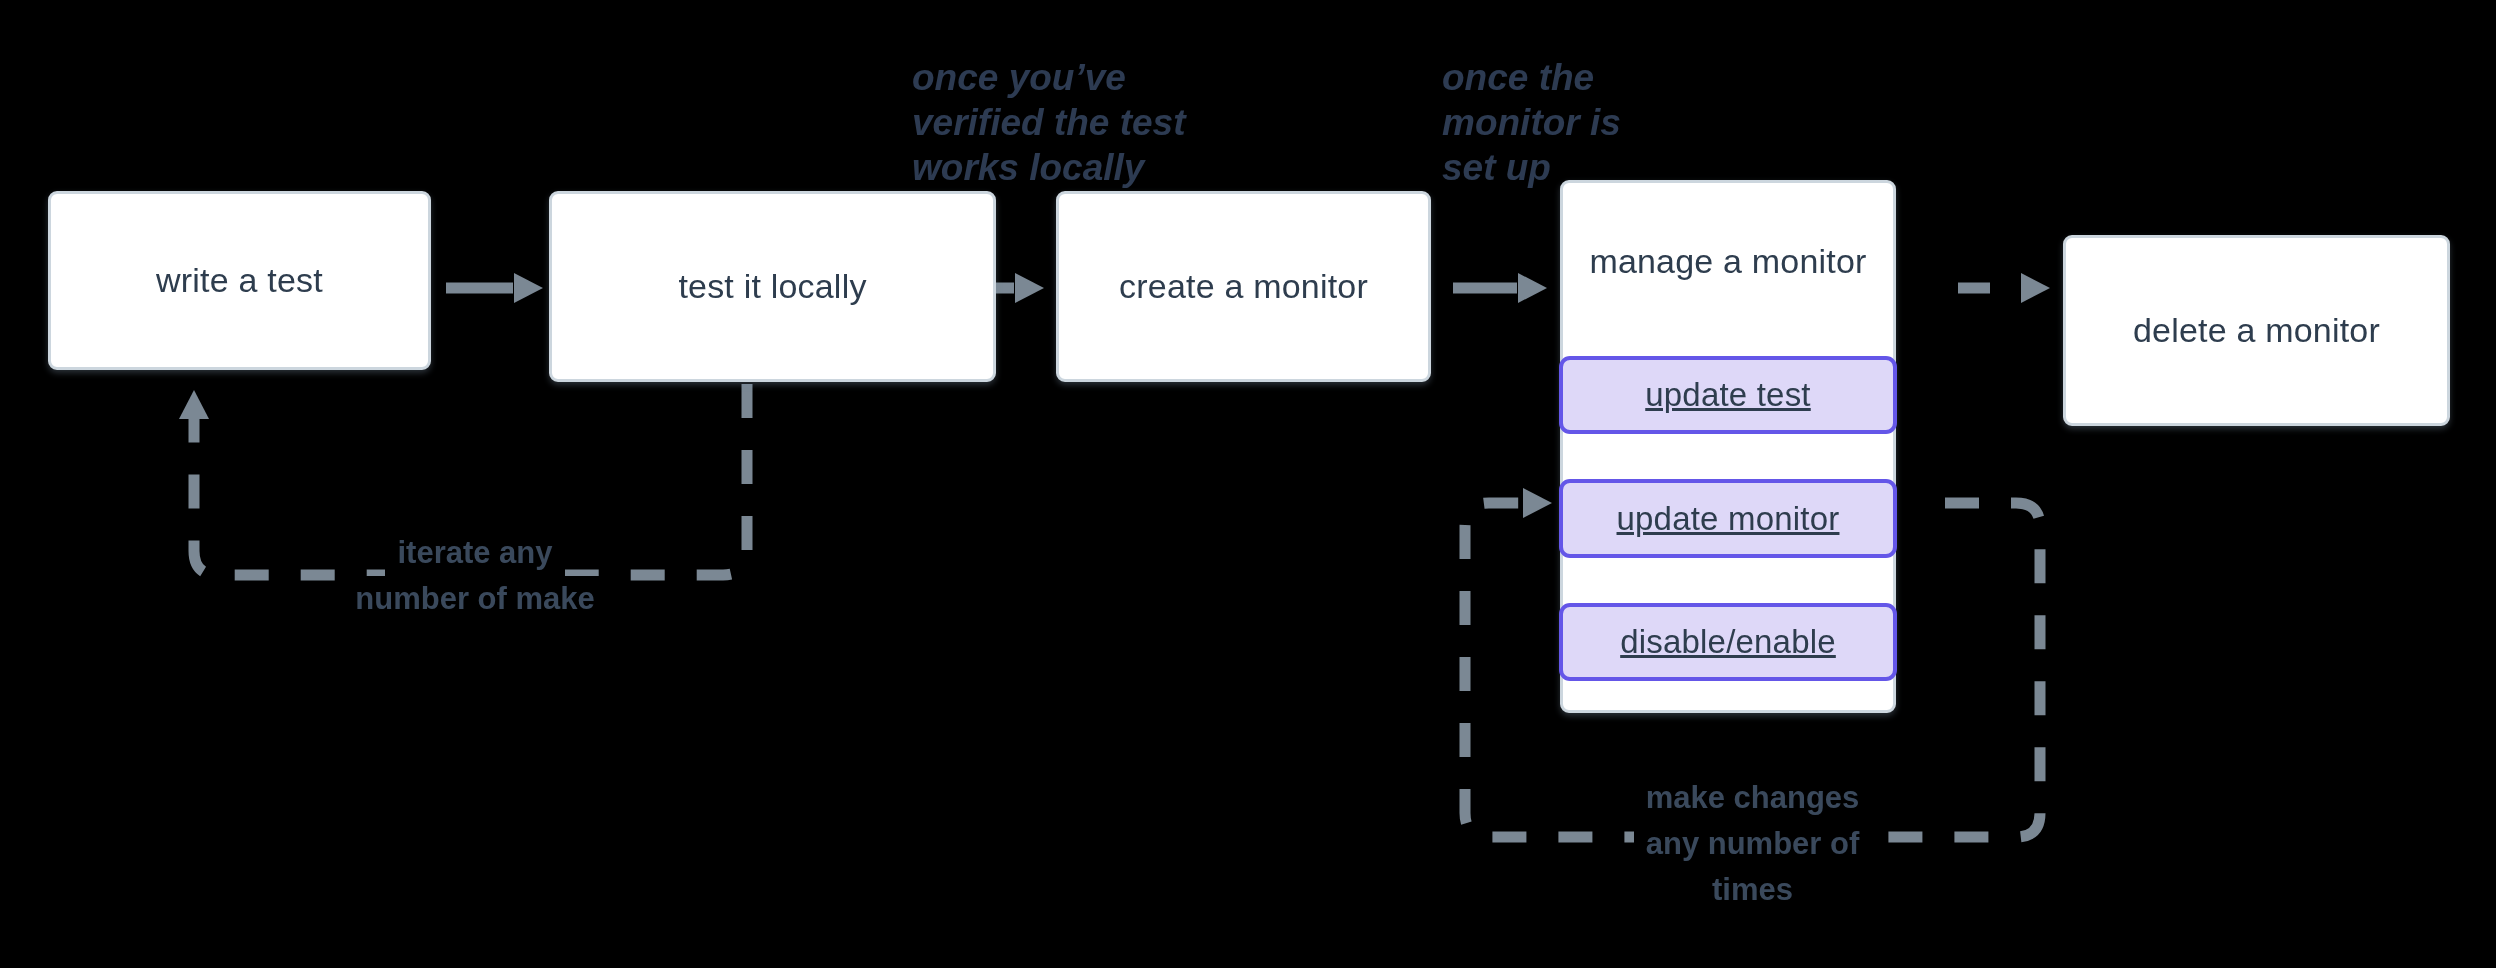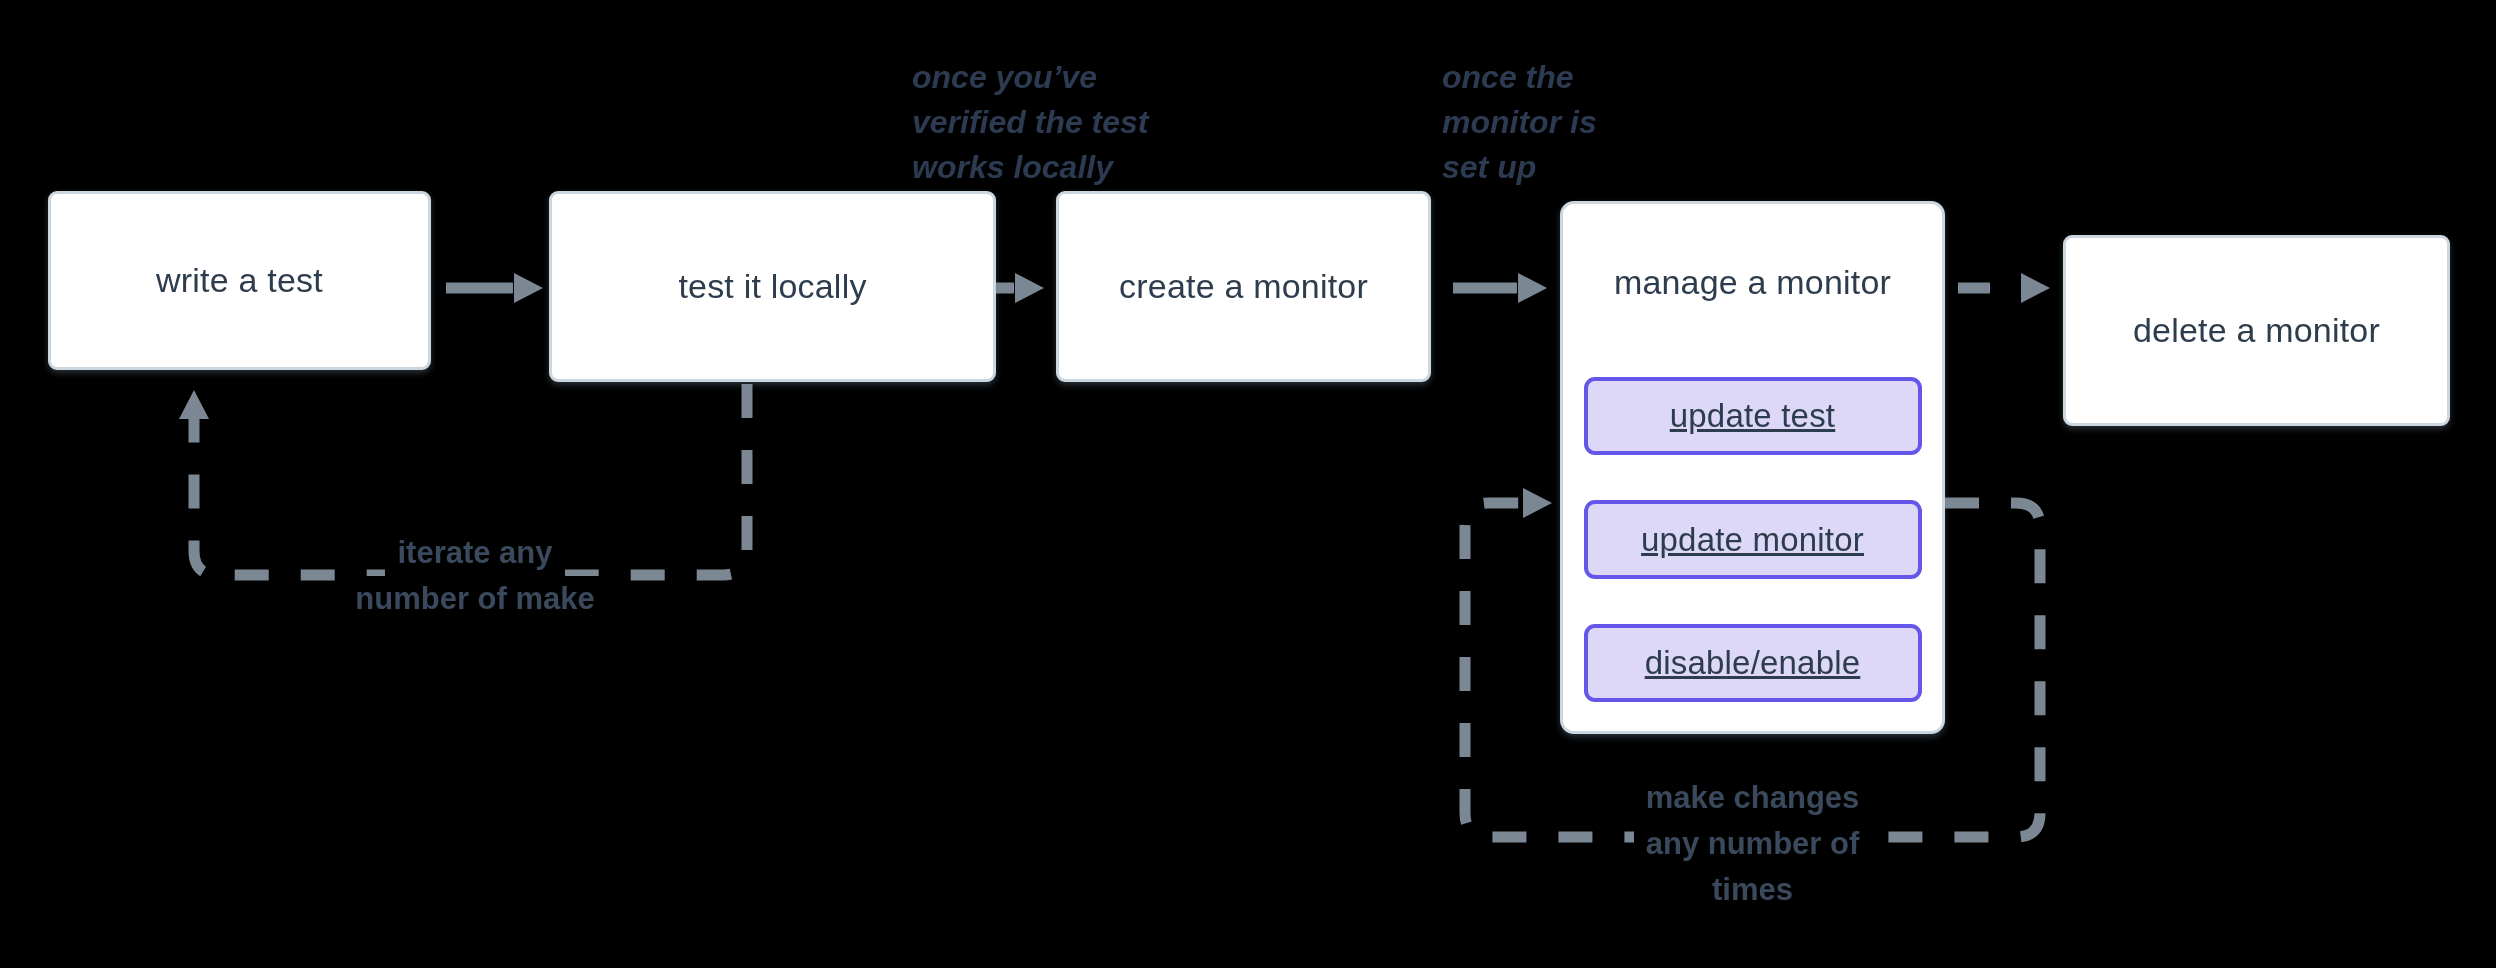--- a/index.html
+++ b/index.html
@@ -61,21 +61,21 @@
     color: var(--node-text);
     font-size: 33px;
     font-weight: 500;
     text-decoration: underline;
   }
   .annotation {
     position: absolute;
     color: var(--annotation-text);
     font-style: italic;
     font-weight: 600;
-    font-size: 32px;
+    font-size: 37px;
     line-height: 45px;
     white-space: nowrap;
   }
   .loop-label {
     position: absolute;
     color: var(--loop-label-text);
     font-weight: 700;
     font-size: 31px;
     text-align: center;
     z-index: 3;
@@ -131,21 +131,21 @@
   </div>
 
   <div class="node" style="left:549px; top:191px; width:447px; height:191px;">
     <span>test it locally</span>
   </div>
 
   <div class="node" style="left:1056px; top:191px; width:375px; height:191px;">
     <span>create a monitor</span>
   </div>
 
-  <div class="node tall" style="left:1560px; top:201px; width:385px; height:533px;border-radius:14px;">
+  <div class="node tall" style="left:1560px; top:180px; width:336px; height:533px;">
     <div class="node-title">manage a monitor</div>
     <div class="sub-button">
       <span>update test</span>
     </div>
     <div class="sub-button">
       <span>update monitor</span>
     </div>
     <div class="sub-button">
       <span>disable/enable</span>
     </div>

